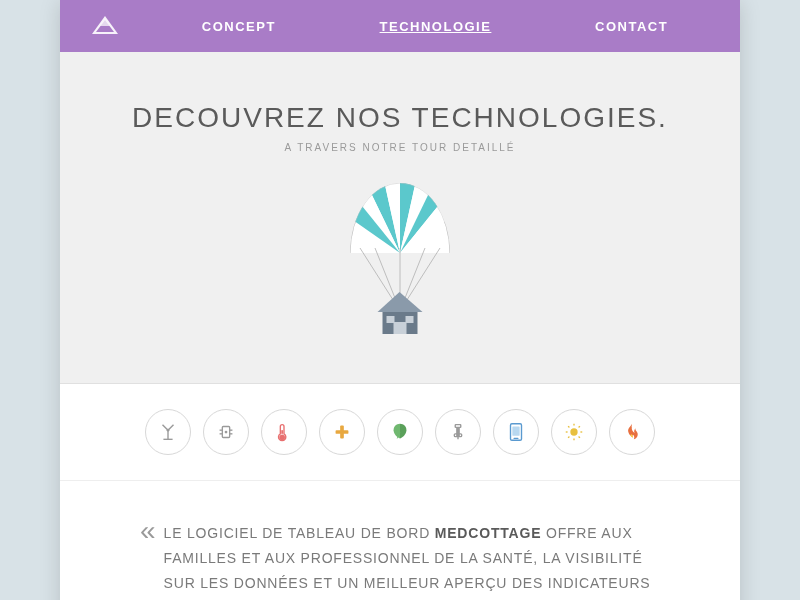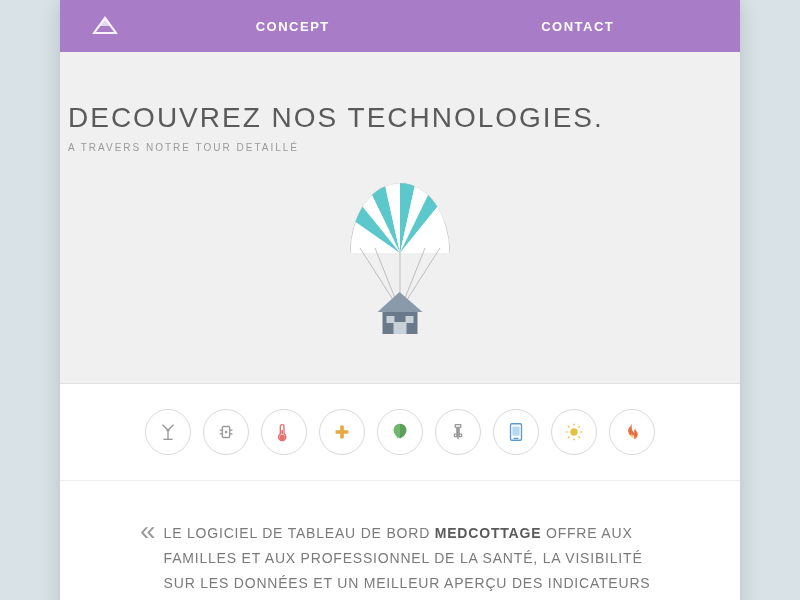--- a/index.html
+++ b/index.html
@@ -57,21 +57,21 @@
       text-transform: uppercase;
     }
 
     .nav-links li.active a {
       text-decoration: underline;
     }
 
     
     .hero {
       background: #f0f0f0;
-      text-align: left;
+      text-align: center;
       padding: 50px 8px 30px;
       border-bottom: 1px solid #e0e0e0;
     }
 
     .hero-title {
       font-size: 28px;
       font-weight: 300;
       color: #5a5a5a;
       letter-spacing: 2px;
       text-transform: uppercase;
@@ -210,20 +210,23 @@
     <div class="nav-logo">
       <svg viewBox="0 0 30 24" fill="white">
         <polygon points="15,2 28,20 2,20" fill="white" opacity="0.9"></polygon>
         <polygon points="15,6 24,18 6,18" fill="#a97cc7"></polygon>
         <polygon points="10,12 20,12 15,5" fill="white" opacity="0.7"></polygon>
       </svg>
     </div>
     <ul class="nav-links">
       <li>
         <a href="#">CONCEPT</a>
+      </li>
+      <li class="active">
+        <a href="#">TECHNOLOGIE</a>
       </li>
       <li>
         <a href="#">CONTACT</a>
       </li>
     </ul>
   </nav>
 
   <div class="hero">
     <h1 class="hero-title">DECOUVREZ NOS TECHNOLOGIES.</h1>
     <p class="hero-subtitle">A TRAVERS NOTRE TOUR DETAILLÉ</p>

